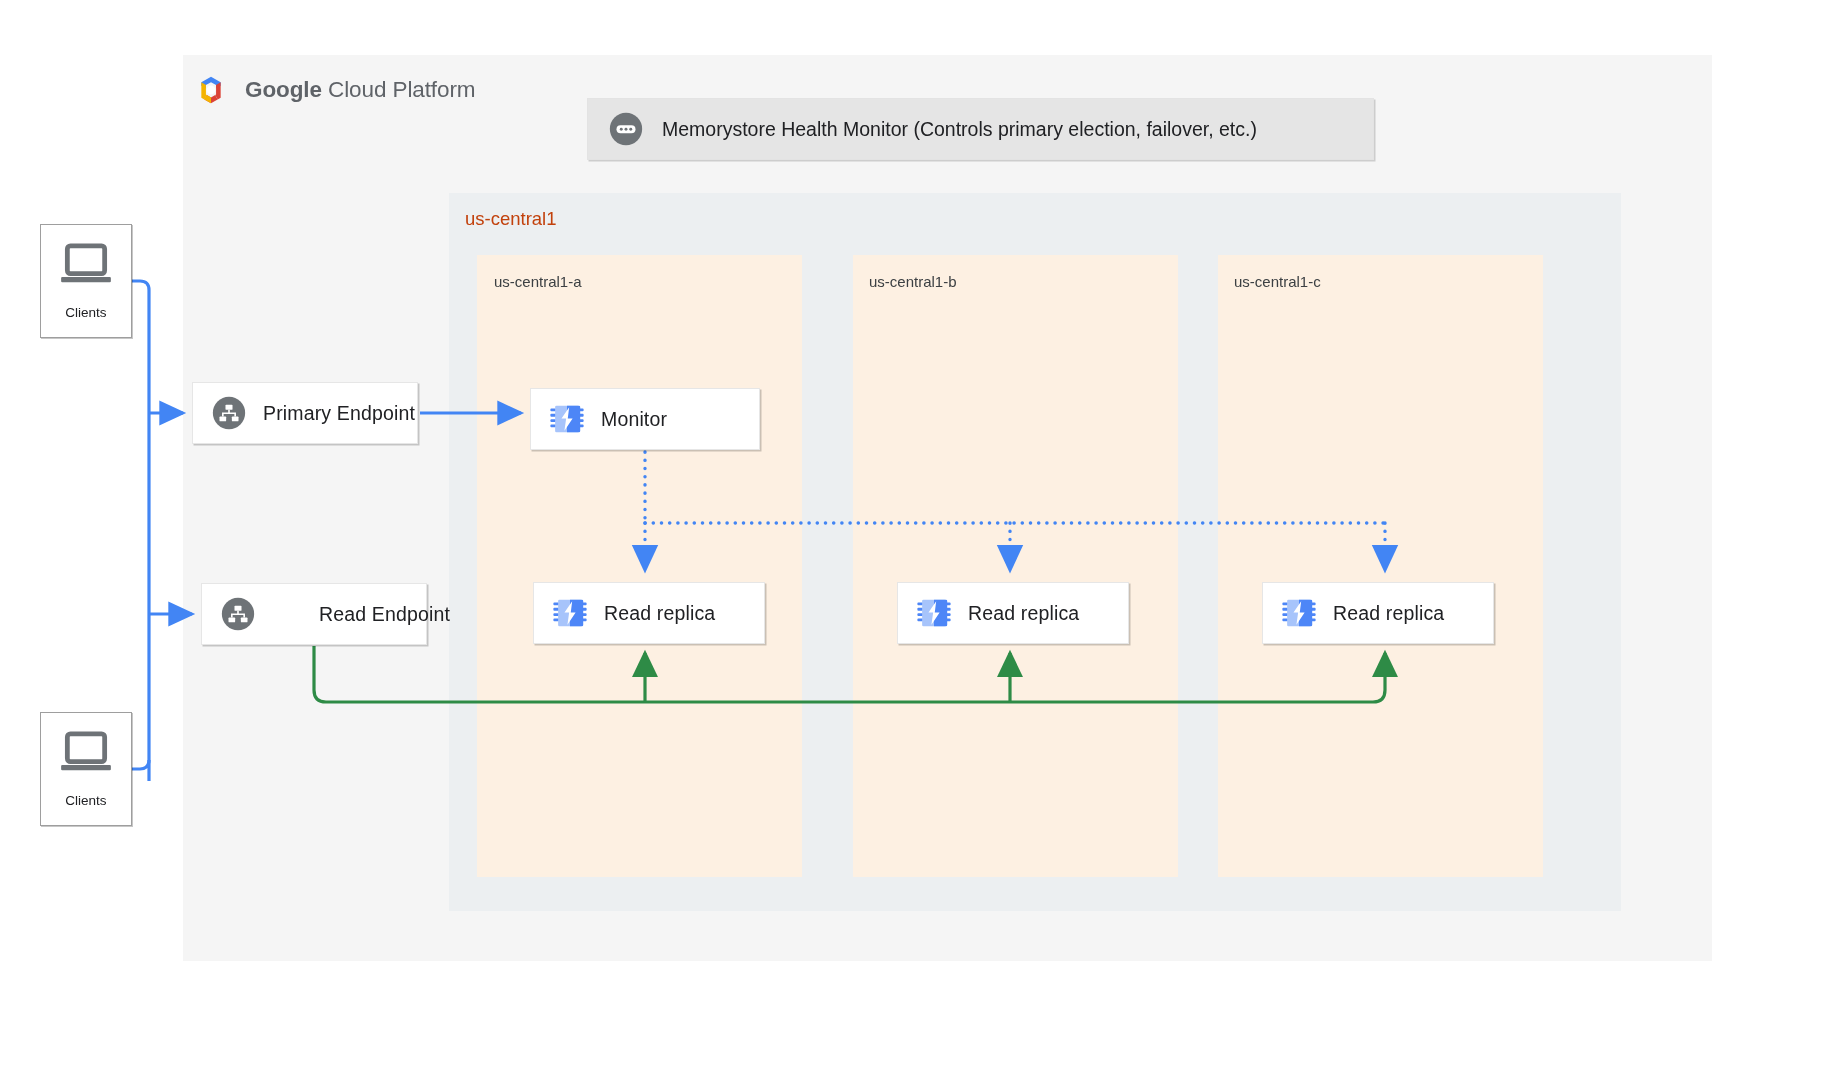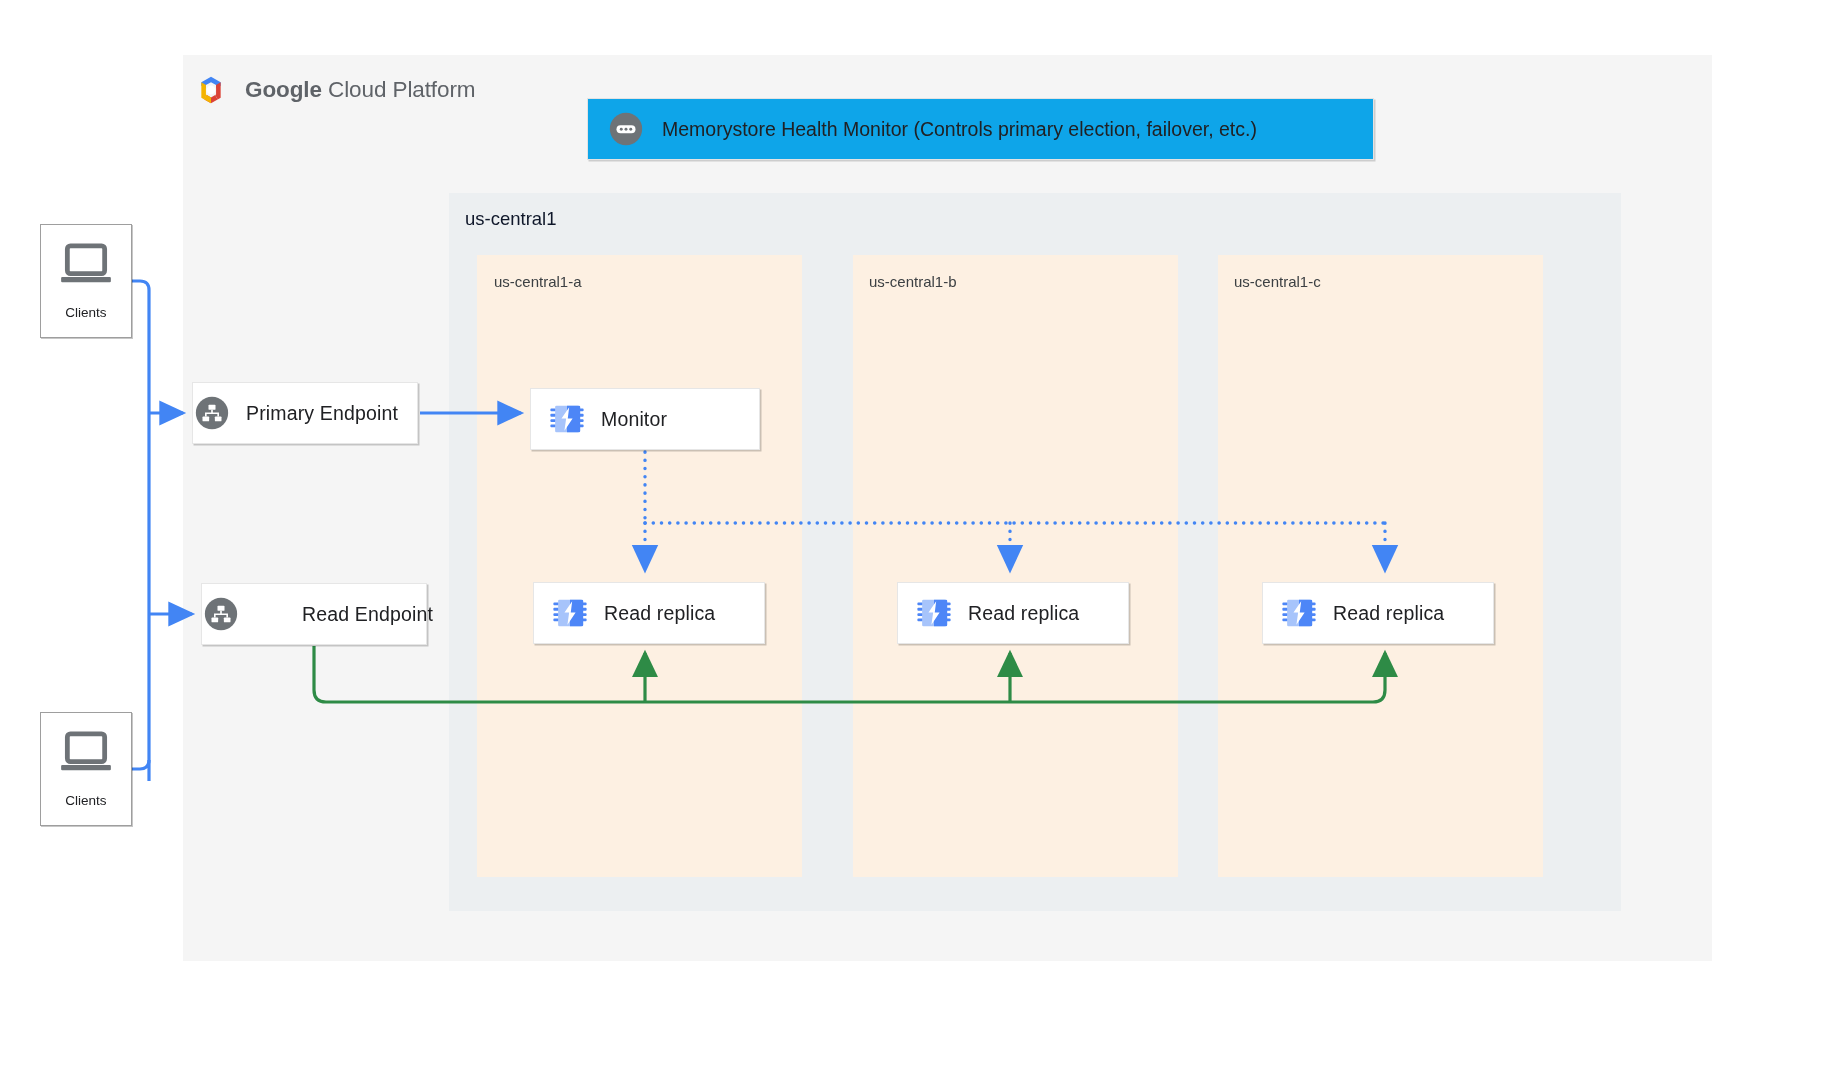--- a/index.html
+++ b/index.html
@@ -22,37 +22,37 @@
   .gcp-logo{width:32px;height:32px;display:block;}
   .gcp-wordmark{
     font-size:22.5px;color:#5f6368;letter-spacing:-0.1px;white-space:nowrap;
   }
   .gcp-wordmark b{font-weight:700;color:#5f6368;}
   .gcp-wordmark span{font-weight:400;color:#5f6368;}
 
   
   .health-bar{
     position:absolute;left:587px;top:98px;width:787px;height:62px;
-    background:#0ea5e9;border:1px solid #e3e3e3;
+    background:#e5e5e5;border:1px solid #e3e3e3;
     box-shadow:1.5px 1.5px 0 0 rgba(0,0,0,0.16);
     display:flex;align-items:center;padding-left:19px;box-sizing:border-box;
   }
   .health-icon{width:38px;height:38px;flex:none;}
   .health-text{
     margin-left:17px;font-size:19.5px;color:#202124;white-space:nowrap;
   }
 
   
   .region-box{
     position:absolute;left:449px;top:193px;width:1172px;height:718px;
     background:#eceff1;
   }
   .region-label{
     position:absolute;left:465px;top:208px;
-    font-size:18.5px;color:#0f172a;white-space:nowrap;
+    font-size:18.5px;color:#c2410c;white-space:nowrap;
   }
 
   
   .zone{
     position:absolute;top:255px;width:325px;height:622px;
     background:#fdf0e2;
   }
   .zone.z-a{left:477px;}
   .zone.z-b{left:853px;}
   .zone.z-c{left:1218px;}
@@ -68,21 +68,21 @@
     position:absolute;background:#ffffff;border:1px solid #e6e6e6;
     box-shadow:1.5px 1.5px 0 0 rgba(0,0,0,0.20);
     display:flex;align-items:center;box-sizing:border-box;
   }
   .card .card-icon{flex:none;}
   .card .card-label{
     font-size:19.5px;color:#202124;white-space:nowrap;letter-spacing:0.15px;
   }
 
   
-  .ep{width:226px;height:62px;text-align:right;}
+  .ep{width:226px;height:62px;padding-left:17px;text-align:right;}
   .ep .card-icon{width:38px;height:38px;}
   .ep .card-label{margin-left:15px;}
   .ep-primary{left:192px;top:382px;}
   .ep-read{left:201px;top:583px;gap:47px;}
 
   
   .inst{height:62px;padding-left:17px;}
   .inst .card-icon{width:38px;height:38px;}
   .inst .card-label{margin-left:15px;}
   .node-primary{left:530px;top:388px;width:230px;}

